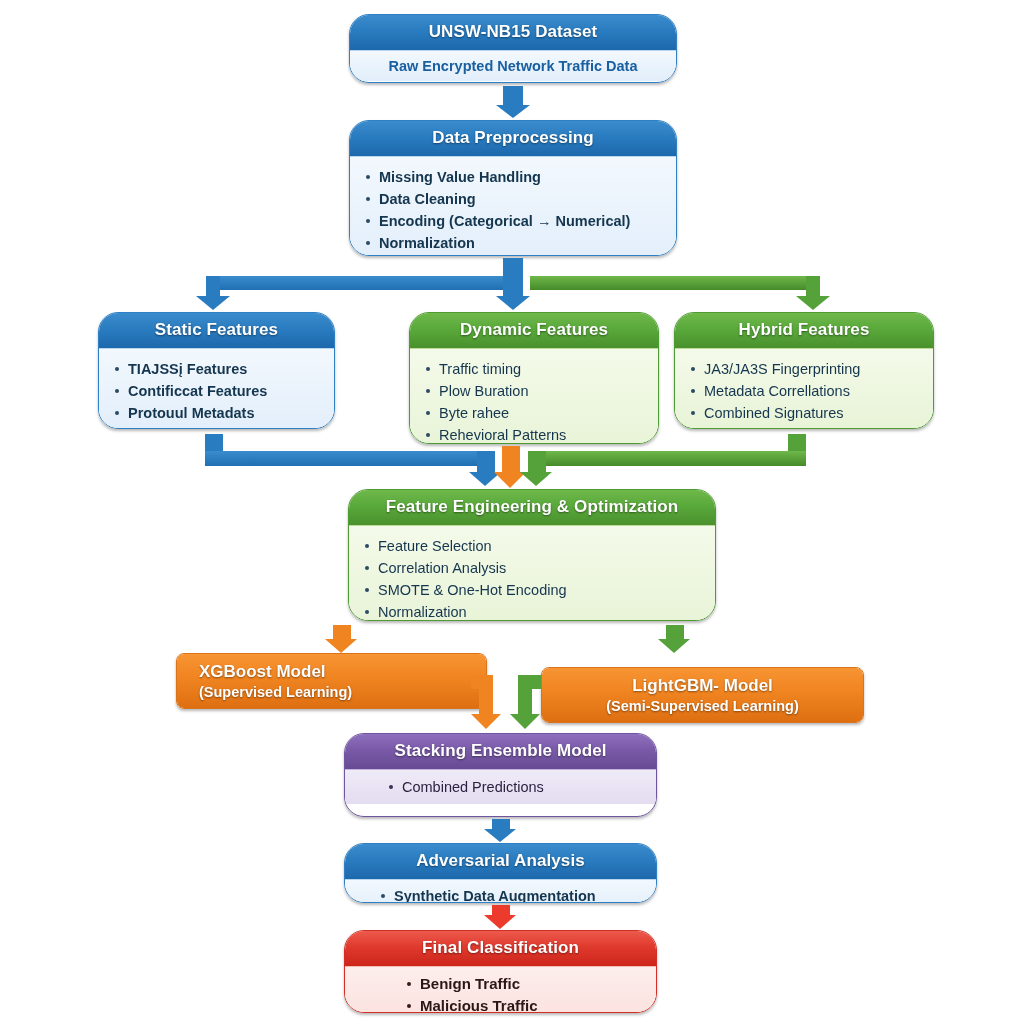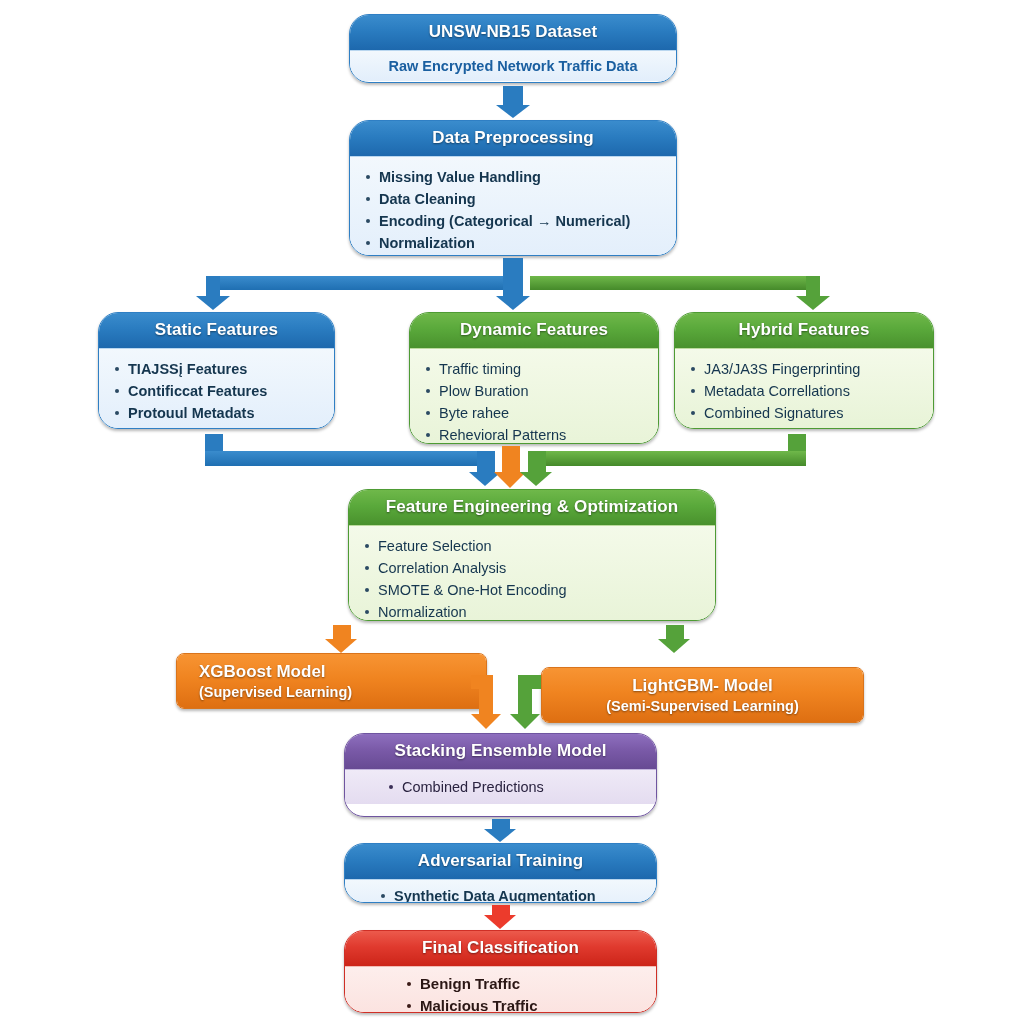--- a/index.html
+++ b/index.html
@@ -239,21 +239,21 @@
       </ul>
     </div>
   </div>
 
   <div>
     <div class="seg" style="left:492px;top:819px;width:18px;height:12px;background:#2a7cc0;"></div>
     <div class="tri" style="left:484px;top:829px;border-left:16px solid transparent;border-right:16px solid transparent;border-top:13px solid #2a7cc0;"></div>
   </div>
 
   <div class="node blue" style="left:344px;top:843px;width:313px;height:60px;">
-    <div class="hdr">Adversarial Training</div>
+    <div class="hdr">Adversarial Analysis</div>
     <div class="body" style="padding:5px 12px 5px 34px;">
       <ul>
         <li>Synthetic Data Augmentation</li>
       </ul>
     </div>
   </div>
 
   <div>
     <div class="seg" style="left:492px;top:905px;width:18px;height:12px;background:#ec3b2c;"></div>
     <div class="tri" style="left:484px;top:915px;border-left:16px solid transparent;border-right:16px solid transparent;border-top:14px solid #ec3b2c;"></div>

